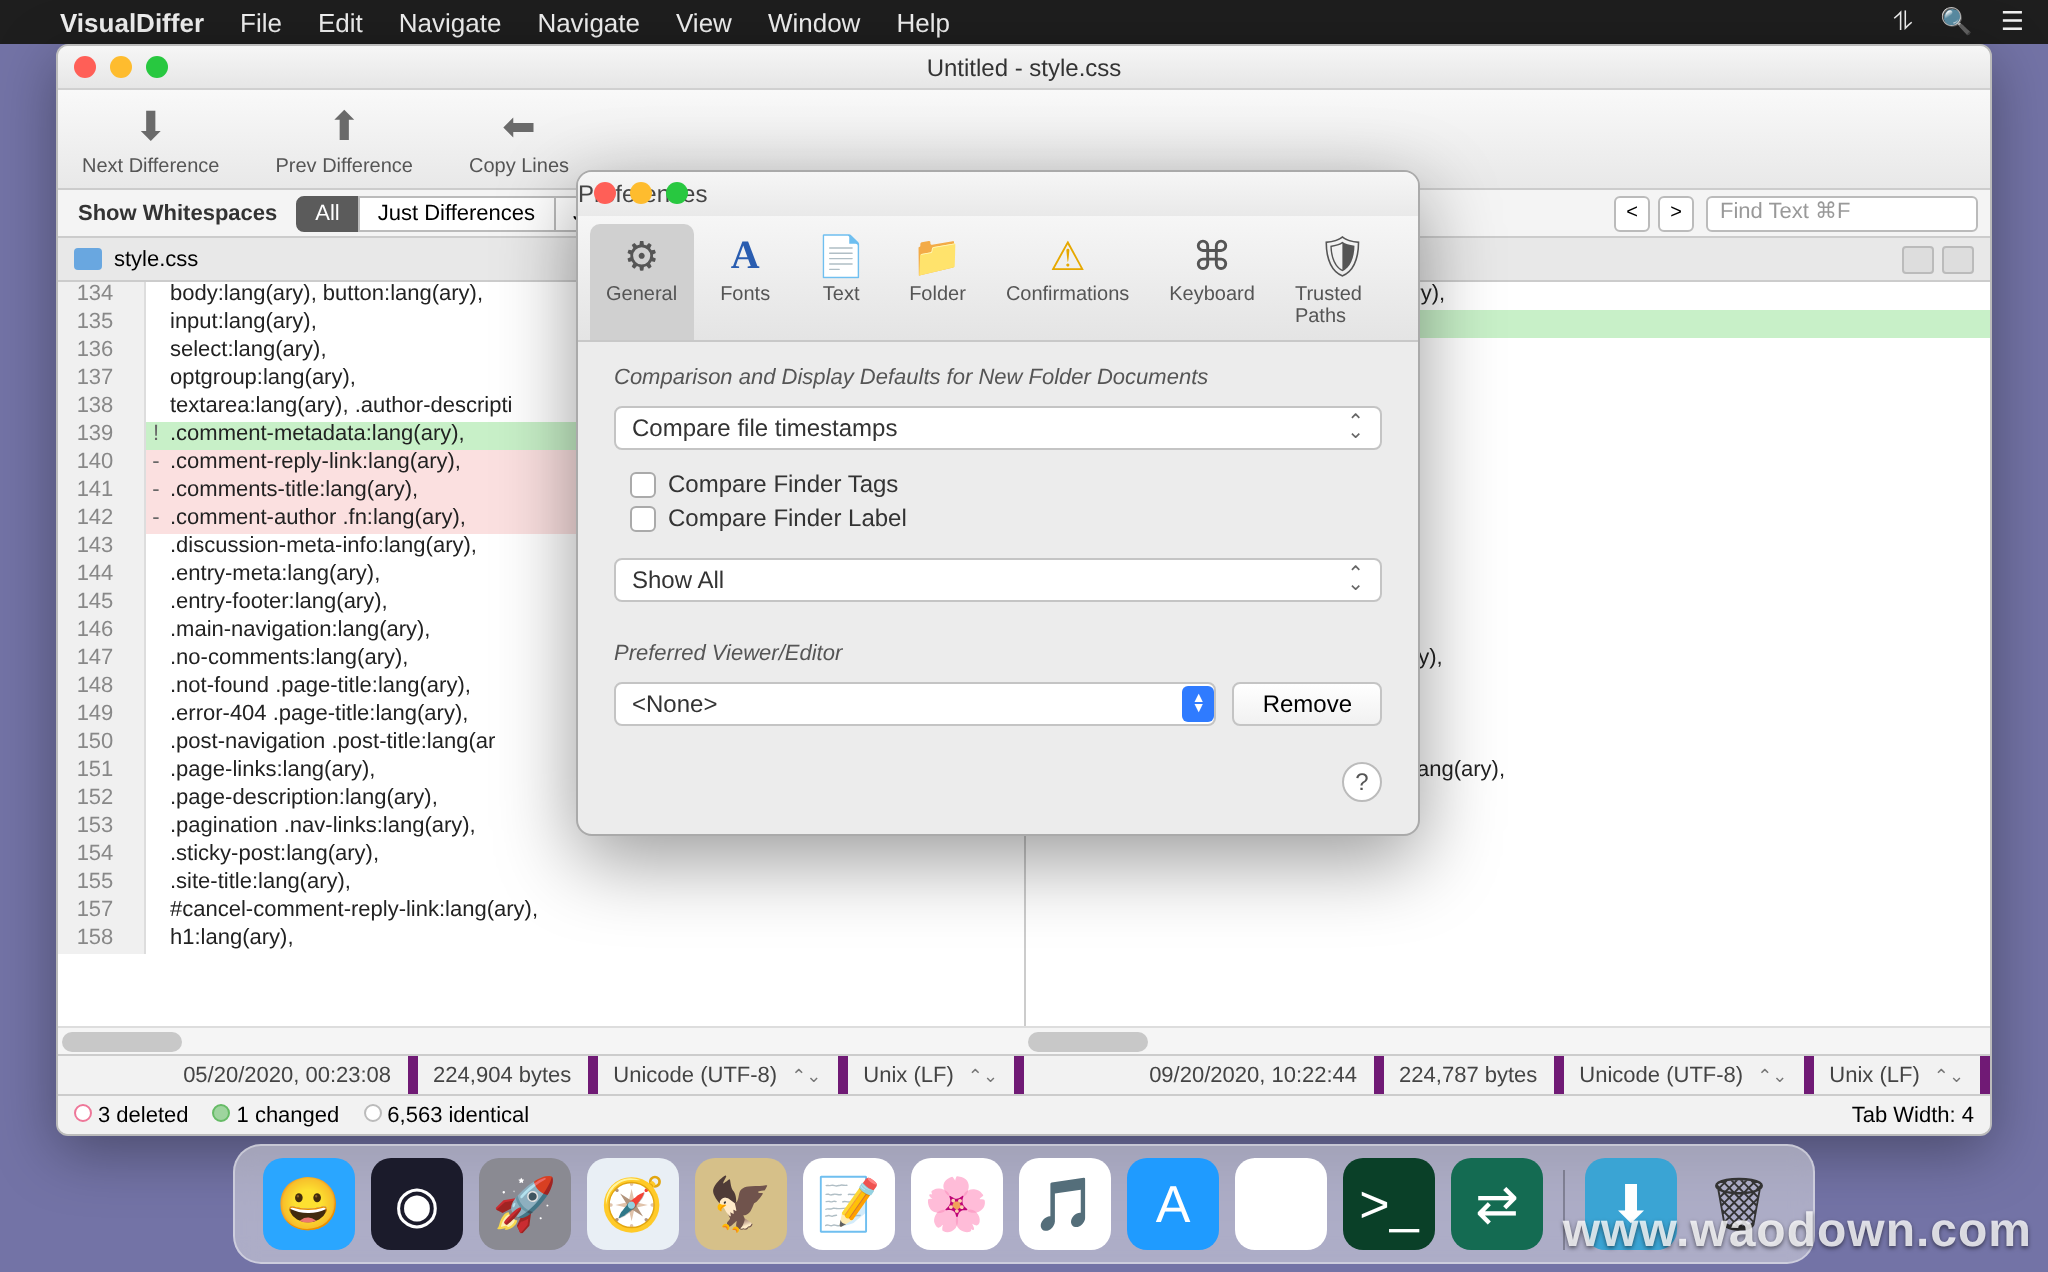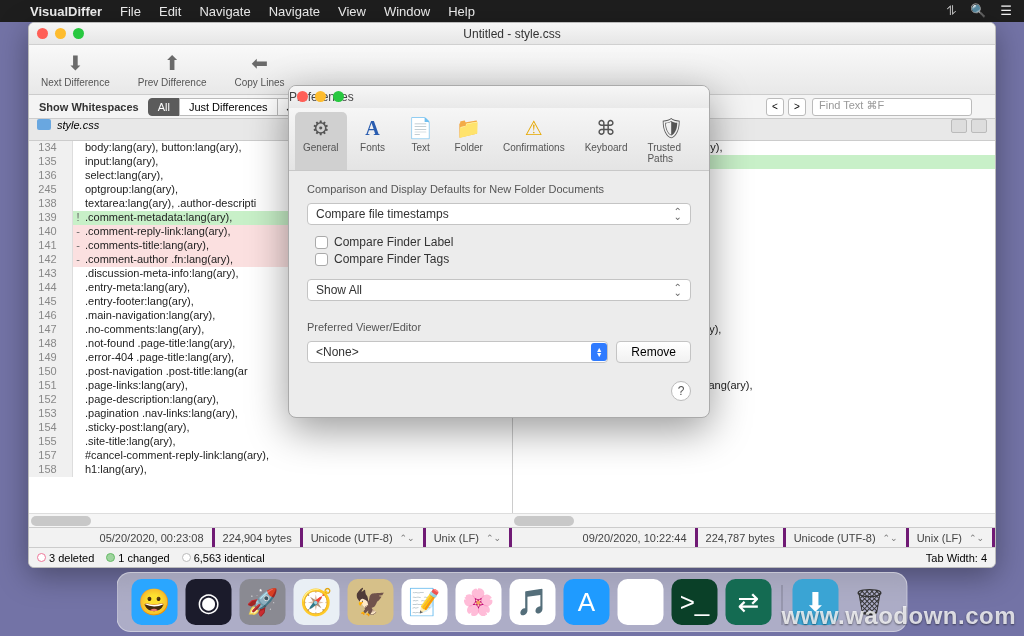--- a/index.html
+++ b/index.html
@@ -24,24 +24,24 @@
 .toolbtn .ico { font-size: 20px; color: #6a6a6a; }
 
 .filterbar { height: 24px; display: flex; align-items: center; background: #f4f4f4; border-bottom: 1px solid #ccc; font-size: 11px; }
 .filterbar .lbl { padding: 0 10px; font-weight: 600; color: #333; }
 .segbtn { padding: 2px 9px; border: 1px solid #bbb; background: #fff; font-size: 11px; margin-left: -1px; }
 .segbtn.active { background: #5b5b5b; color: #fff; border-color: #5b5b5b; }
 .segbtn:first-of-type { border-radius: 4px 0 0 4px; }
 .filterbar .spacer { flex: 1; }
 .navctl { display: flex; align-items: center; gap: 4px; padding-right: 6px; }
 .navctl .nb { width: 18px; height: 18px; border: 1px solid #bbb; background: #fff; border-radius: 3px; font-size: 10px; display: flex; align-items: center; justify-content: center; }
-.search { width: 160px; height: 18px; border: 1px solid #bbb; border-radius: 3px; font-size: 11px; padding: 0 6px; color: #999; background: #fff; margin-right: 23px; }
+.search { width: 136px; height: 18px; border: 1px solid #bbb; border-radius: 3px; font-size: 11px; padding: 0 6px; color: #999; background: #fff; margin-right: 6px; }
 
 .pathbar { height: 22px; display: flex; background: #e8e8e8; border-bottom: 1px solid #ccc; }
-.pathcell { flex: 1; display: flex; align-items: flex-start; padding: 0 8px; font-size: 11px; gap: 6px; border-right: 1px solid #ccc; font-style: italic; }
+.pathcell { flex: 1; display: flex; align-items: center; padding: 0 8px; font-size: 11px; gap: 6px; border-right: 1px solid #ccc; }
 .pathcell:last-child { border-right: none; }
 .foldericon { width: 14px; height: 11px; background: #69a7e0; border-radius: 2px; }
 .pathend { margin-left: auto; display: flex; gap: 4px; }
 .pathend .pb { width: 16px; height: 14px; background: #ddd; border: 1px solid #bbb; border-radius: 2px; }
 
 .panes { flex: 1; display: flex; background: #fff; overflow: hidden; }
 .pane { flex: 1; display: flex; overflow: hidden; border-right: 1px solid #ccc; }
 .pane:last-child { border-right: none; }
 .linerow { display: flex; height: 14px; font-family: Menlo, monospace; font-size: 11px; }
 .linerow .num { width: 44px; text-align: center; padding-right: 6px; color: #888; background: #f0f0f0; border-right: 1px solid #ddd; }
@@ -49,42 +49,42 @@
 .linerow .code { flex: 1; padding-left: 2px; white-space: pre; color: #222; overflow: hidden; }
 .linerow.hl-green { background: #c8f0c8; }
 .linerow.hl-green .num { background: #f0f0f0; }
 .linerow.hl-red .code, .linerow.hl-red .marker { background: #fbe0e0; }
 .codewrap { flex: 1; overflow: hidden; }
 
 .hscroll { height: 14px; background: #f5f5f5; border-top: 1px solid #ddd; position: relative; }
 .hscroll .thumb { position: absolute; left: 2px; top: 2px; height: 10px; width: 60px; background: #c8c8c8; border-radius: 5px; }
 
 .statusbar { height: 20px; display: flex; align-items: center; background: #f2f2f2; border-top: 1px solid #ccc; font-size: 11px; color: #444; }
-.statusbar > div { padding: 0 8px; border-right: 3px solid #701a75; height: 100%; display: flex; align-items: center; }
+.statusbar > div { padding: 0 8px; border-right: 5px solid #701a75; height: 100%; display: flex; align-items: center; }
 .statusbar .fill { flex: 1; border-right: none; }
 .statusbar .sel { gap: 4px; }
 .chev { font-size: 9px; color: #777; margin-left: 3px; }
 
 .summarybar { height: 20px; display: flex; align-items: center; background: #f2f2f2; border-top: 1px solid #ccc; font-size: 11px; padding: 0 8px; gap: 12px; }
 .sdot { width: 9px; height: 9px; border-radius: 50%; display: inline-block; margin-right: 3px; border: 1px solid #bbb; }
 .sdot.del { background: #fff; border-color: #e79; }
 .sdot.chg { background: #9ed49e; border-color: #6b6; }
 .sdot.ident { background: #fff; }
 .summarybar .spacer { flex: 1; }
 
 
 .prefs { position: absolute; left: 288px; top: 85px; width: 422px; background: #ececec; border-radius: 8px; box-shadow: 0 12px 40px rgba(0,0,0,.4); border: 1px solid #aaa; overflow: hidden; }
 .prefs .ptitle { height: 22px; display: flex; align-items: center; justify-content: flex-start; font-size: 12px; color: #444; position: relative; background: linear-gradient(#f6f6f6,#e9e9e9); }
 .prefs .ptitle .traffic { left: 8px; top: 5px; }
 .prefs .ptoolbar { display: flex; padding: 4px 6px 0; gap: 4px; background: linear-gradient(#f6f6f6,#e4e4e4); border-bottom: 1px solid #c8c8c8; }
 .ptab { display: flex; flex-direction: column; align-items: center; font-size: 10px; color: #555; padding: 4px 8px 6px; border-radius: 5px 5px 0 0; gap: 2px; }
 .ptab.active { background: #d0d0d0; }
 .ptab .pic { width: 28px; height: 24px; display: flex; align-items: center; justify-content: center; font-size: 20px; }
 .prefs .pbody { padding: 12px 18px 16px; font-size: 12px; color: #333; }
-.pbody .sect { font-size: 11px; color: #555; margin-bottom: 8px; }
+.pbody .sect { font-size: 11px; color: #555; margin-bottom: 8px; font-style: italic; }
 .dropdown { display: flex; align-items: center; justify-content: space-between; background: #fff; border: 1px solid #c4c4c4; border-radius: 4px; padding: 3px 8px; font-size: 12px; margin-bottom: 10px; }
 .dropdown .dch { color: #666; font-size: 10px; display: flex; flex-direction: column; line-height: 5px; }
 .chkrow { display: flex; align-items: center; gap: 6px; font-size: 12px; margin: 3px 0 3px 8px; }
 .chkbox { width: 13px; height: 13px; border: 1px solid #aaa; border-radius: 3px; background: #fff; }
 .viewerrow { display: flex; gap: 8px; align-items: center; }
 .viewerrow .dropdown { flex: 1; margin-bottom: 0; gap: 24px; }
 .viewerrow .dropdown .bluecap { width: 16px; height: 18px; background: #2f7bff; border-radius: 3px; margin: -3px -8px -3px 4px; display: flex; flex-direction: column; align-items: center; justify-content: center; color: #fff; font-size: 7px; line-height: 5px; }
 .rmbtn { padding: 3px 14px; border: 1px solid #c4c4c4; border-radius: 4px; background: linear-gradient(#fff,#f1f1f1); font-size: 12px; }
 .helpbtn { width: 20px; height: 20px; border-radius: 50%; border: 1px solid #bbb; background: #fff; font-size: 12px; color: #555; display: flex; align-items: center; justify-content: center; margin-left: auto; }
 
@@ -185,21 +185,21 @@
             <div class="num">135</div>
             <div class="marker"></div>
             <div class="code">input:lang(ary),</div>
           </div>
           <div class="linerow">
             <div class="num">136</div>
             <div class="marker"></div>
             <div class="code">select:lang(ary),</div>
           </div>
           <div class="linerow">
-            <div class="num">245</div>
+            <div class="num">137</div>
             <div class="marker"></div>
             <div class="code">optgroup:lang(ary),</div>
           </div>
           <div class="linerow">
             <div class="num">138</div>
             <div class="marker"></div>
             <div class="code">textarea:lang(ary), .author-descripti</div>
           </div>
           <div class="linerow hl-green">
             <div class="num">139</div>
@@ -482,25 +482,25 @@
       </div>
     </div>
   <div class="pbody">
     <div class="sect">Comparison and Display Defaults for New Folder Documents</div>
     <div class="dropdown">
         <span>Compare file timestamps</span>
         <span class="dch">⌃<br>⌄</span>
       </div>
     <div class="chkrow">
         <span class="chkbox"></span>
-        <span>Compare Finder Label</span>
+        <span>Compare Finder Tags</span>
       </div>
     <div class="chkrow">
         <span class="chkbox"></span>
-        <span>Compare Finder Tags</span>
+        <span>Compare Finder Label</span>
       </div>
     <div style="height:10px"></div>
     <div class="dropdown">
         <span>Show All</span>
         <span class="dch">⌃<br>⌄</span>
       </div>
     <div style="height:10px"></div>
     <div class="sect">Preferred Viewer/Editor</div>
     <div class="viewerrow">
       <div class="dropdown">

